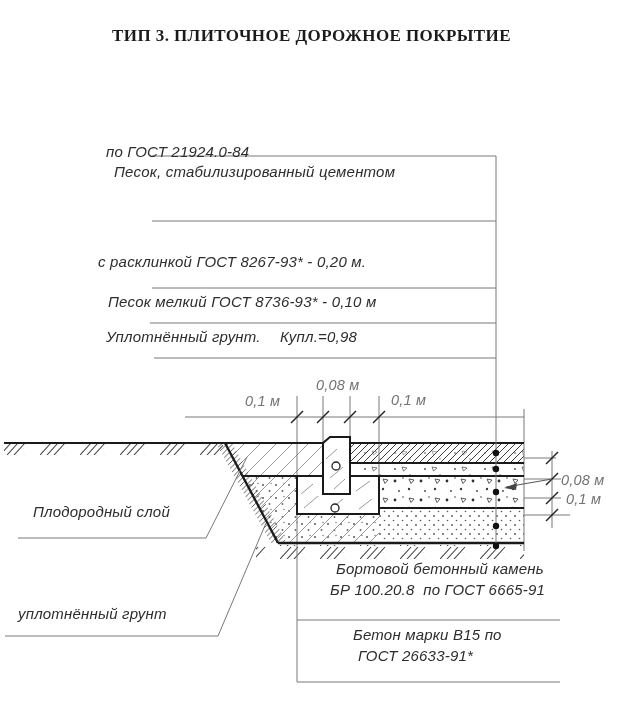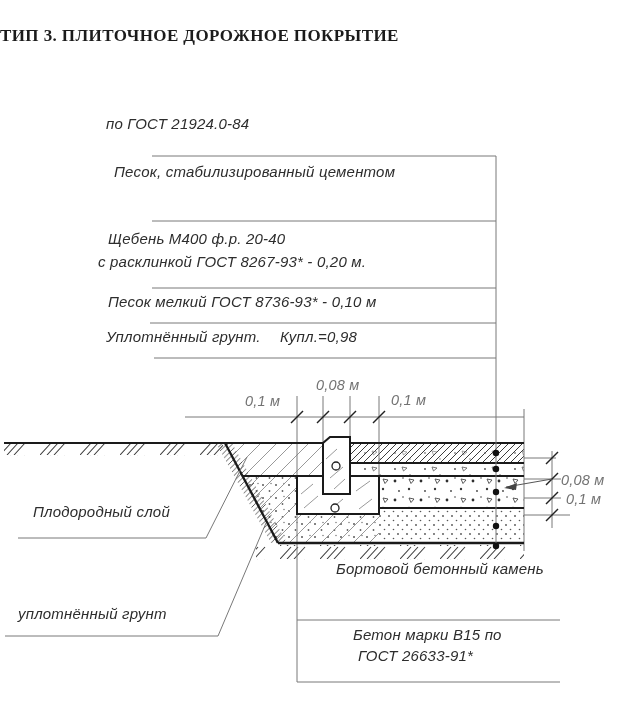--- a/index.html
+++ b/index.html
@@ -1,19 +1,19 @@
 <!DOCTYPE html>
 <html><head>
 <meta charset="utf-8">
 <style>
   html,body{margin:0;padding:0;background:#fff;}
   .page{position:relative;width:623px;height:708px;background:#fff;overflow:hidden;
         font-family:"Liberation Sans",sans-serif;}
   .page svg{position:absolute;left:0;top:0;}
-  .title{position:absolute;left:0;right:0;top:26px;text-align:left;
+  .title{position:absolute;left:0;right:0;top:26px;text-align:center;
          font:bold 17px "Liberation Serif",serif;color:#1b1b1b;letter-spacing:.4px;}
   .t{position:absolute;font:italic 15px "Liberation Sans",sans-serif;color:#2d2d2d;
      white-space:pre;letter-spacing:.2px;line-height:1.1;}
   .dim{position:absolute;font:italic 14.5px "Liberation Sans",sans-serif;color:#737373;
      white-space:pre;letter-spacing:.2px;}
 </style>
 </head>
 <body>
 
 <div class="page">
@@ -151,39 +151,39 @@
       <circle cx="496" cy="526" r="3.2"></circle>
       <circle cx="496" cy="546" r="3.2"></circle>
     </g>
 
     <g stroke="#787878" stroke-width="1" fill="none">
       <path d="M18,538 H206 L247,457"></path>
       <path d="M5,636 H218 L266,523"></path>
     </g>
   </svg>
 
-  <div class="t" style="left:106px;top:116px">по ГОСТ 21924.0-84</div>
+  <div class="t" style="left:106px;top:144px">по ГОСТ 21924.0-84</div>
 
   <div class="t" style="left:114px;top:164px">Песок, стабилизированный цементом</div>
 
-  <div class="t" style="left:108px;top:231px">Щебень М400 ф.р. 20-40</div>
   <div class="t" style="left:98px;top:254px">с расклинкой ГОСТ 8267-93* - 0,20 м.</div>
 
   <div class="t" style="left:108px;top:294px">Песок мелкий ГОСТ 8736-93* - 0,10 м</div>
 
   <div class="t" style="left:106px;top:329px">Уплотнённый грунт.</div>
   <div class="t" style="left:280px;top:329px">Купл.=0,98</div>
 
   <div class="dim" style="left:245px;top:393px">0,1 м</div>
   <div class="dim" style="left:316px;top:377px">0,08 м</div>
   <div class="dim" style="left:391px;top:392px">0,1 м</div>
 
   <div class="dim" style="left:561px;top:472px">0,08 м</div>
   <div class="dim" style="left:566px;top:491px">0,1 м</div>
 
   <div class="t" style="left:33px;top:504px">Плодородный слой</div>
   <div class="t" style="left:336px;top:561px">Бортовой бетонный камень</div>
 
   <div class="t" style="left:18px;top:606px">уплотнённый грунт</div>
+  <div class="t" style="left:330px;top:582px">БР 100.20.8  по ГОСТ 6665-91</div>
   <div class="t" style="left:353px;top:627px">Бетон марки В15 по</div>
   <div class="t" style="left:358px;top:648px">ГОСТ 26633-91*</div>
 
 </div>
 
 </body></html>

